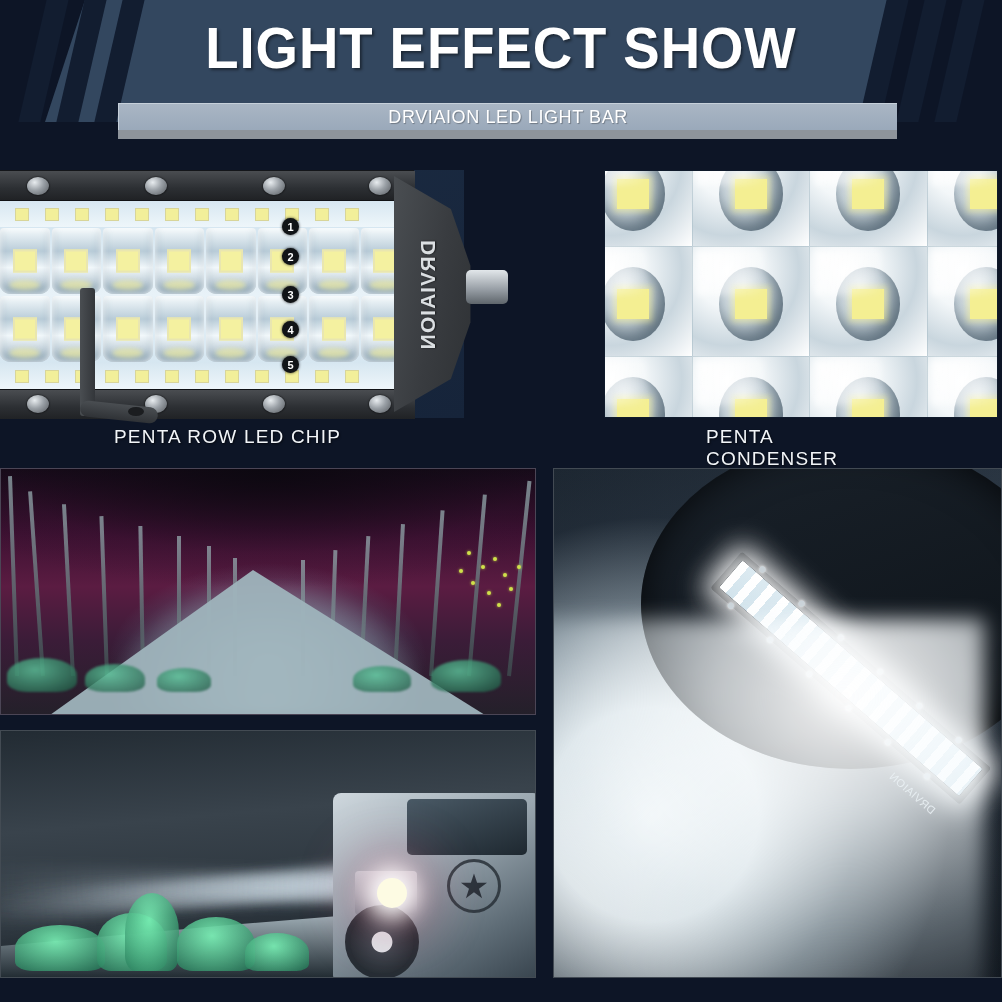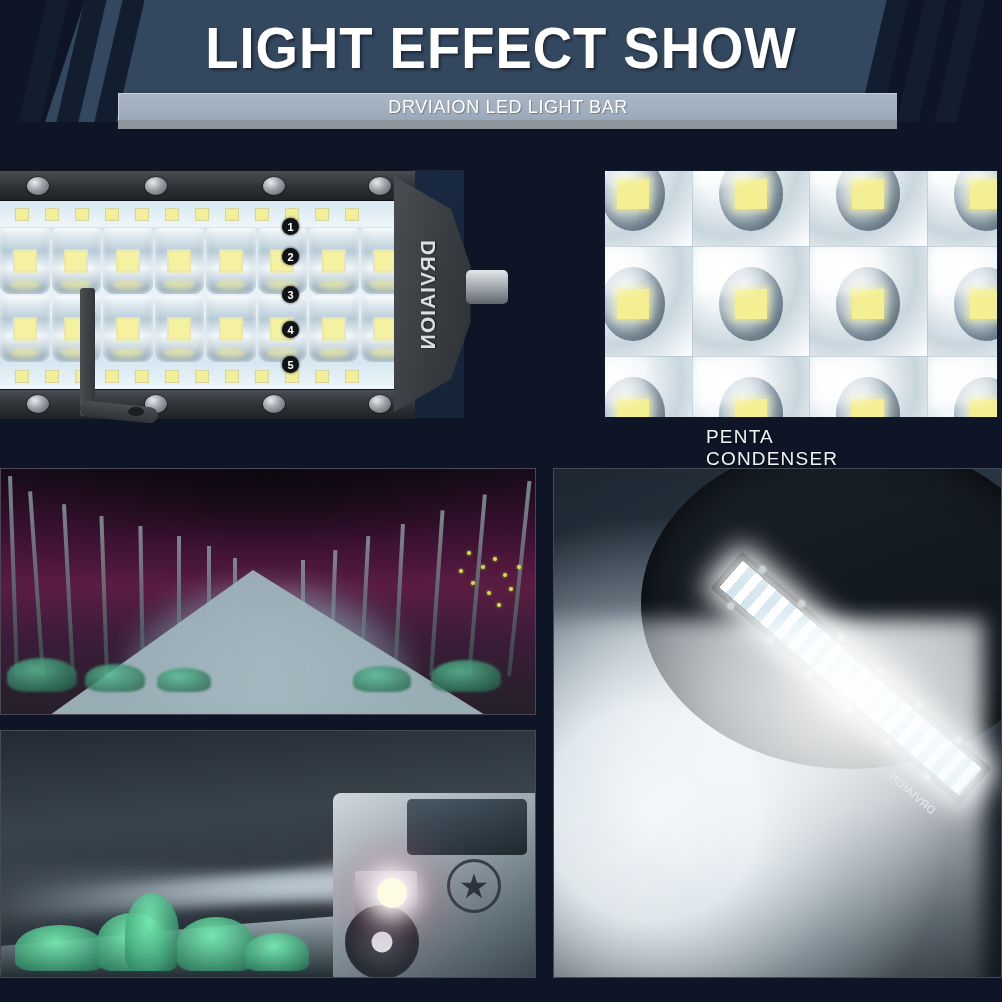--- a/index.html
+++ b/index.html
@@ -32,21 +32,21 @@
   .hdr-right-mask { position:absolute; right:0; top:0; width:170px; height:122px;
       background:#0d1526;
       clip-path: polygon(66px 0, 170px 0, 170px 122px, 26px 122px); }
 
   .title { position:absolute; left:0; top:14px; width:1002px; text-align:center;
       font-size:58px; font-weight:bold; color:#ffffff; letter-spacing:1px;
       font-family:"Liberation Sans", sans-serif;
       transform:scaleX(0.94); transform-origin:center top;
       text-shadow:2px 2px 3px rgba(0,0,0,0.45); }
 
-  .subtitle-wrap { position:absolute; left:118px; top:93px; width:779px; height:36px; }
+  .subtitle-wrap { position:absolute; left:118px; top:103px; width:779px; height:36px; }
   .subtitle-bar { position:absolute; left:0; top:0; width:779px; height:27px;
       background:linear-gradient(180deg,#a9b6c4 0%, #9aa9ba 100%);
       border-top:1px solid #c6d0da; border-left:1px solid #c6d0da;
       display:flex; align-items:center; justify-content:center; }
   .subtitle-shadow { position:absolute; left:0; top:27px; width:779px; height:9px;
       background:#8e949b; }
   .subtitle-text { font-size:19px; color:#ffffff; letter-spacing:0.6px;
       transform:scaleX(0.95); text-shadow:1px 1px 1px rgba(0,0,0,.3); }
 
   
@@ -403,20 +403,21 @@
           </div>
         <div class="lens-cell">
             <div class="dome"></div>
             <div class="chip"></div>
             <div class="glare"></div>
           </div>
       </div>
     </div>
   </div>
 
+  <div class="caption left">PENTA ROW LED CHIP</div>
   <div class="caption right">PENTA CONDENSER LENS</div>
 
   <div class="forest photo-border">
     <div class="sky"></div>
     <div class="canopy"></div>
 
     <div class="trunk" style="left:14px;  height:200px; transform:rotate(-2deg);"></div>
     <div class="trunk" style="left:40px;  height:185px; transform:rotate(-4deg);"></div>
     <div class="trunk" style="left:70px;  height:172px; transform:rotate(-3deg);"></div>
     <div class="trunk" style="left:104px; height:160px; transform:rotate(-2deg);"></div>

